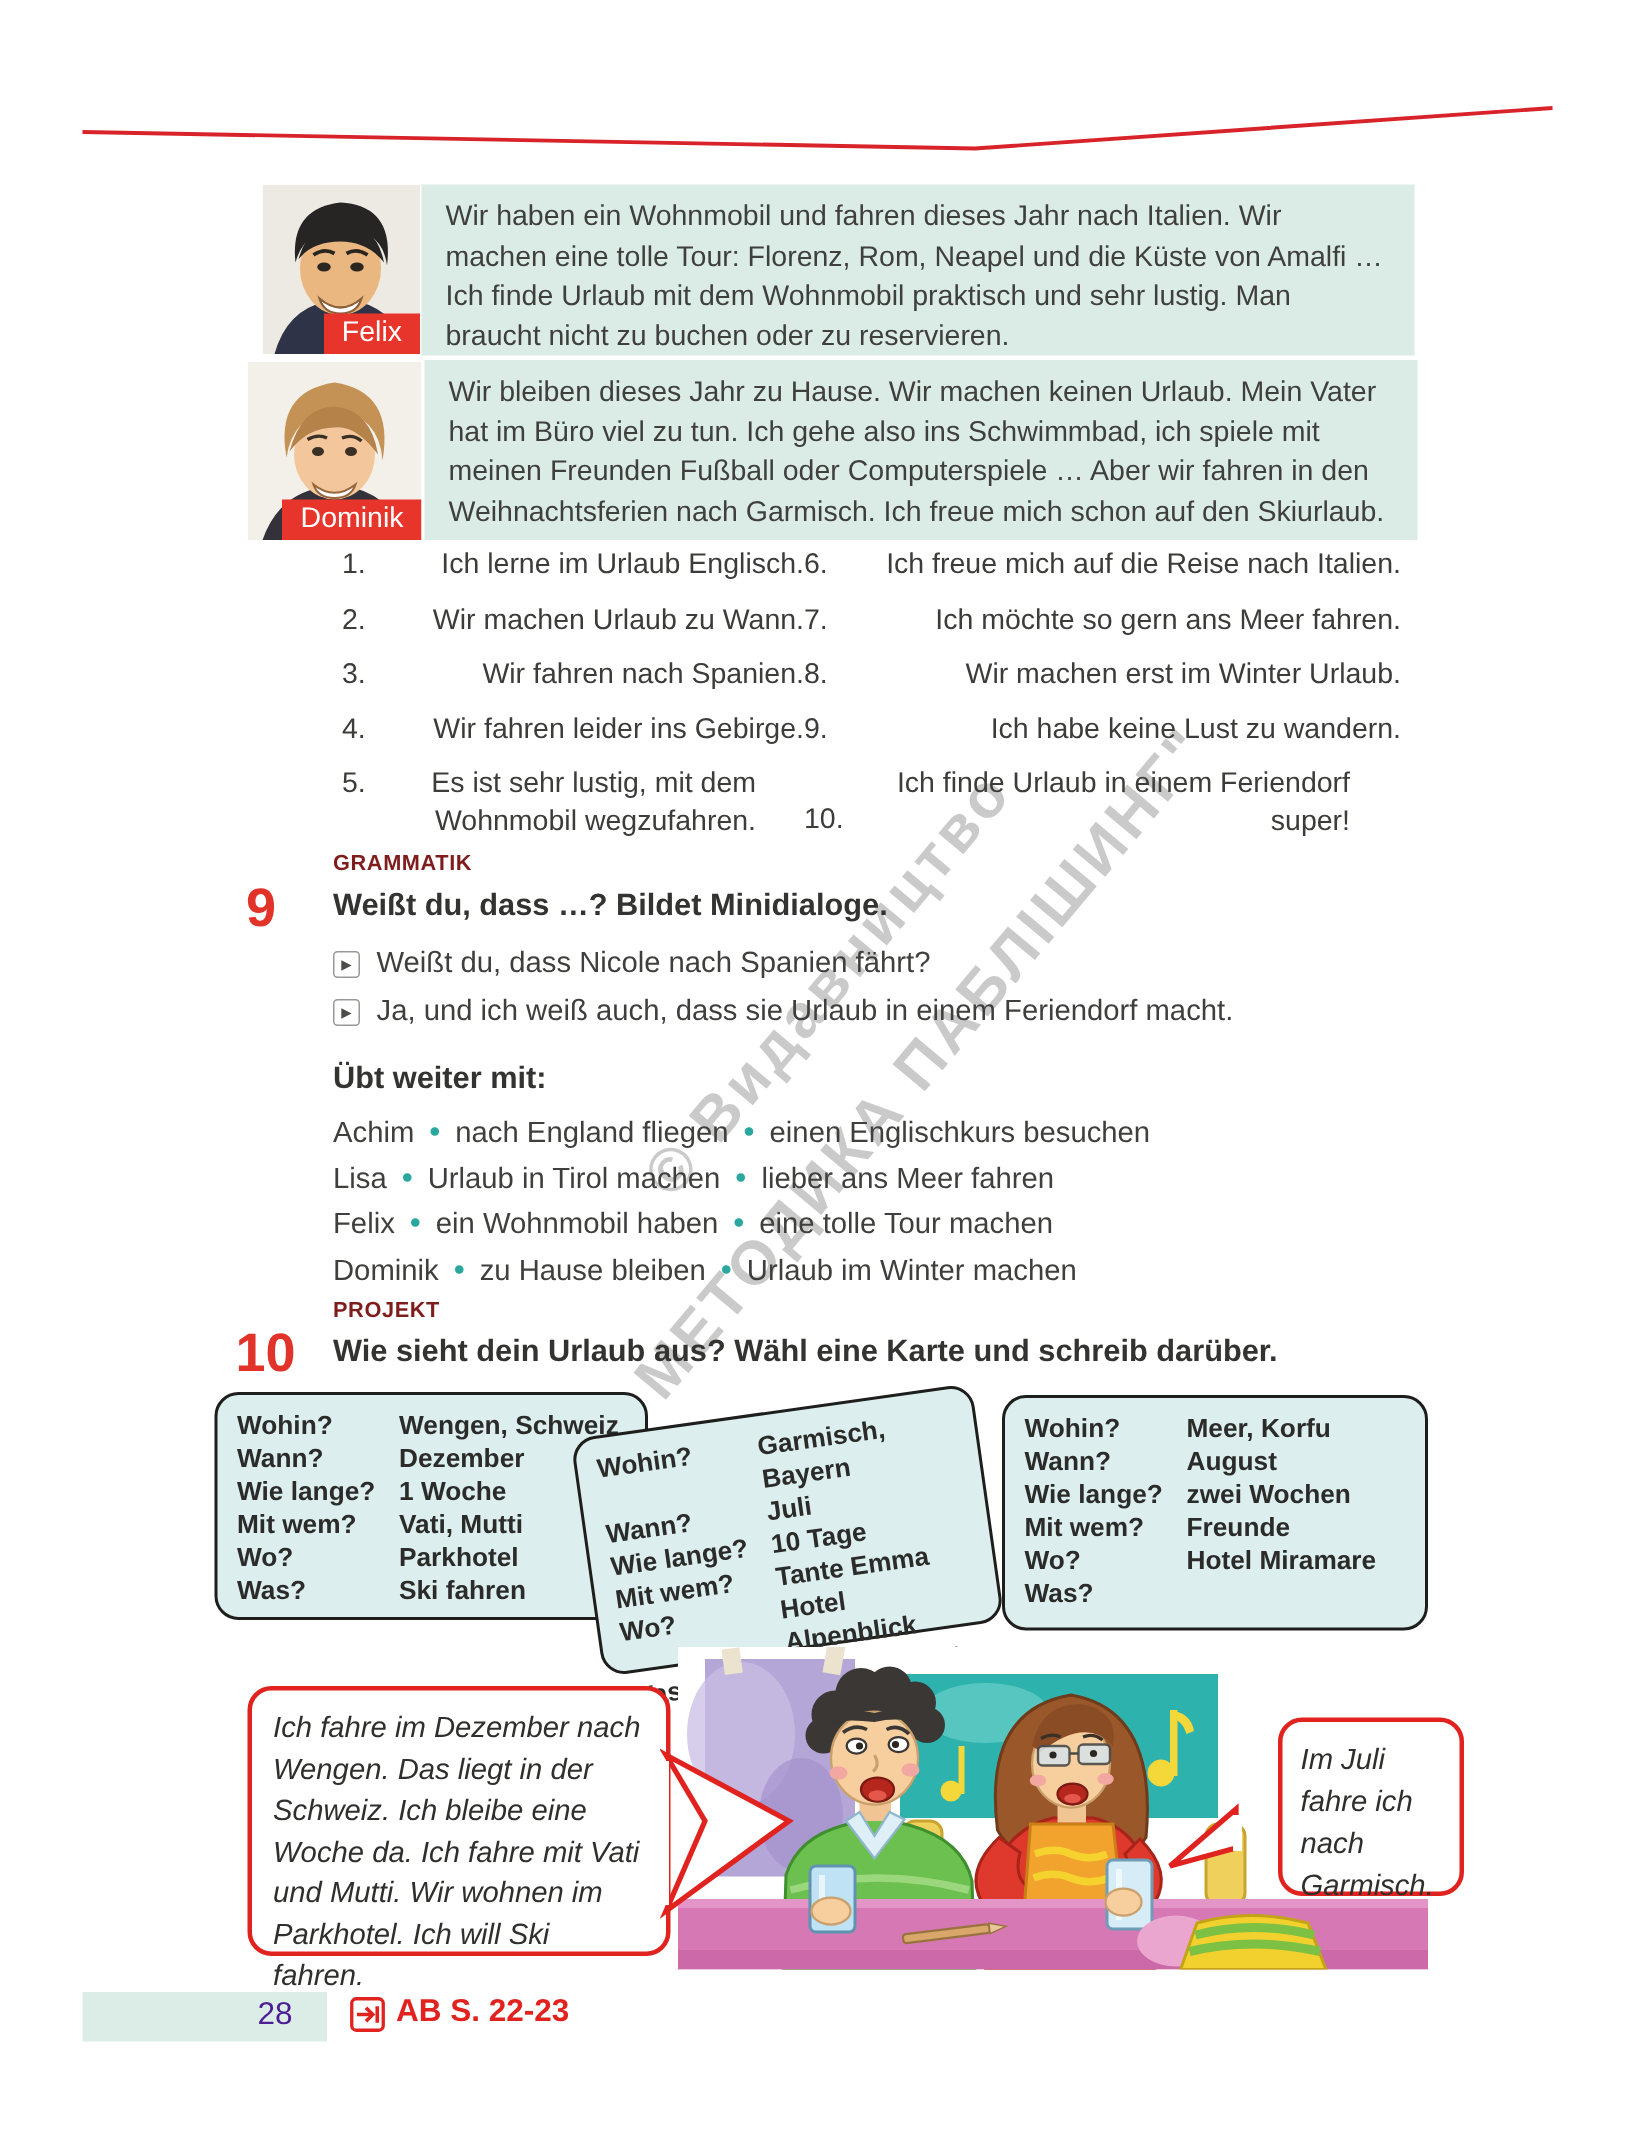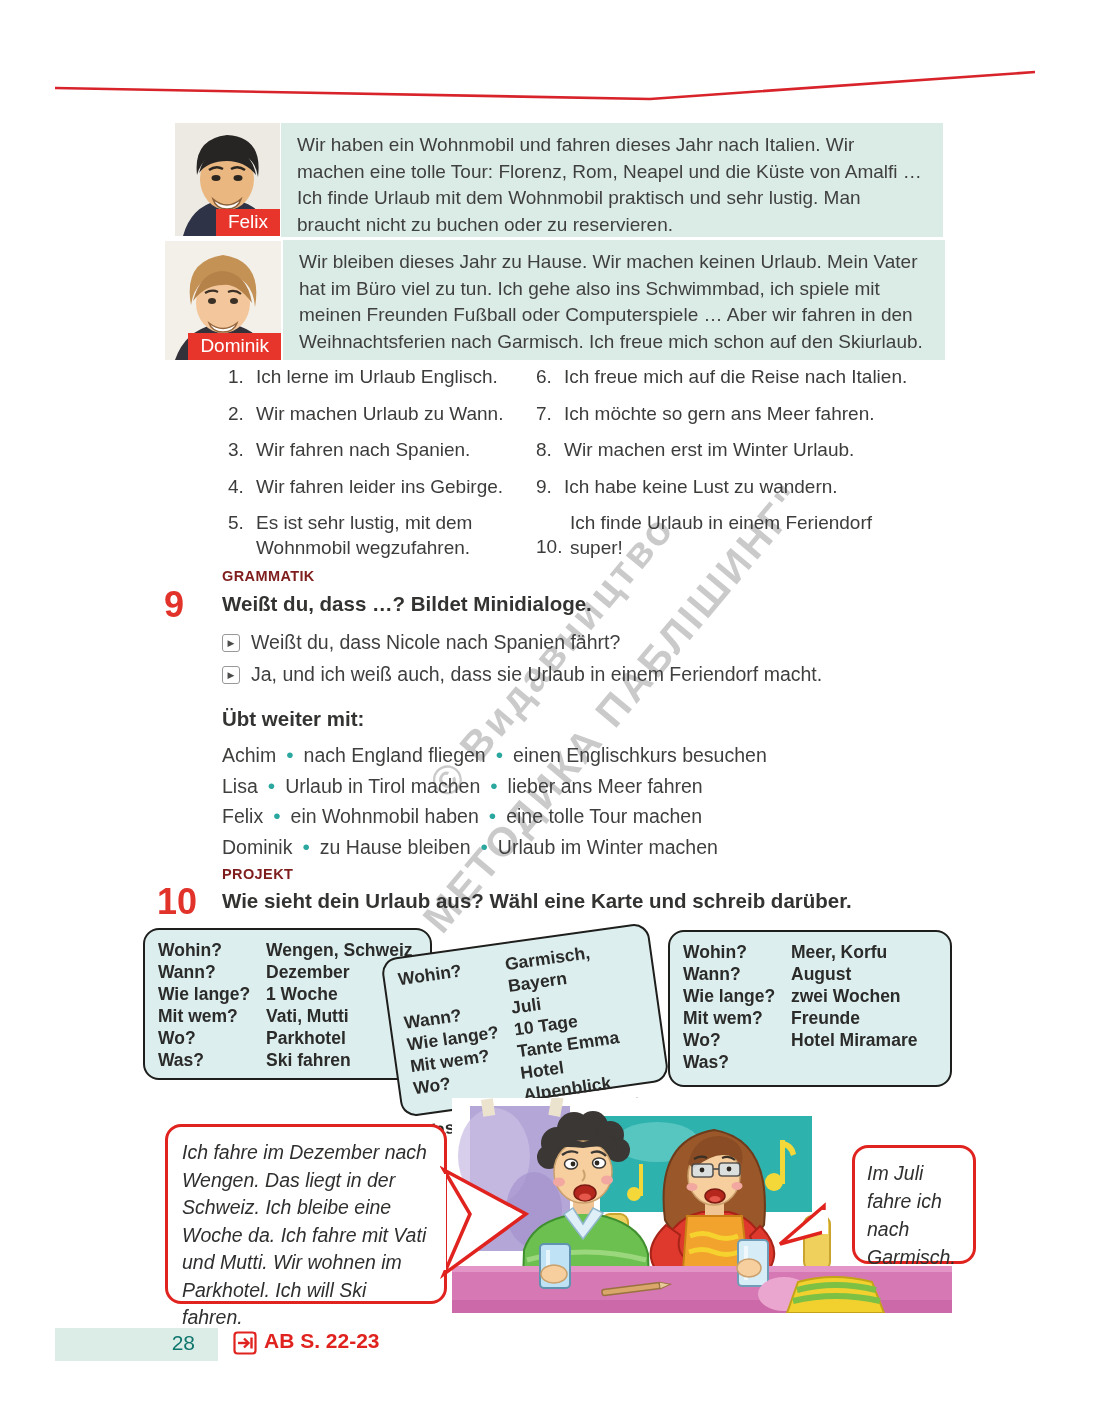--- a/index.html
+++ b/index.html
@@ -22,21 +22,21 @@
     position:absolute; background:#dbece7; box-sizing:border-box;
     padding:9px 16px; font-size:19px; line-height:26.5px; color:#3f3f3e;
   }
 
   
   .stm-grid { position:absolute; left:228px; top:364px; width:706px;
     display:grid; grid-template-columns:308px 398px; column-gap:0; }
   .stm-col { display:flex; flex-direction:column; }
   .stm-item { display:flex; margin-bottom:11.5px; font-size:19px; line-height:25px; }
   .stm-num { flex:0 0 28px; }
-  .stm-txt { flex:1; }
+  .stm-txt { flex:1;text-align:right; }
 
   
   .ex-num { position:absolute; color:#e2332a; font-size:36px; font-weight:bold; line-height:36px; }
   .ex-tag { position:absolute; color:#7f1d1d; font-size:14.5px; font-weight:bold; letter-spacing:0.4px; }
   .ex-title { position:absolute; font-size:20.5px; font-weight:bold; color:#333332; }
 
   .dialog-line { position:absolute; left:222px; display:flex; align-items:center; font-size:19.5px; color:#3f3f3e; }
   .play-box {
     width:16px; height:16px; border:1.6px solid #999896; border-radius:3px;
     display:inline-flex; align-items:center; justify-content:center;
@@ -66,21 +66,21 @@
   .talk {
     position:absolute; background:#ffffff; border:3.5px solid #e0231f; border-radius:16px;
     box-sizing:border-box; font-style:italic; color:#2f2f2e;
   }
   .talk-left { left:165px; top:1124px; width:282px; height:180px; padding:12px 14px; font-size:19.5px; line-height:27.5px; }
   .talk-right { left:852px; top:1145px; width:124px; height:119px; padding:11px 12px; font-size:19.5px; line-height:28px; }
   .tail { position:absolute; }
 
   
   .foot-band { position:absolute; left:55px; top:1328px; width:163px; height:33px; background:#dcede7; }
-  .foot-page { position:absolute; left:55px; top:1331px; width:140px; text-align:right; font-size:21px; color:#0f766e; }
+  .foot-page { position:absolute; left:55px; top:1331px; width:140px; text-align:right; font-size:21px; color:#4c1d95; }
   .foot-ref { position:absolute; left:264px; top:1329px; color:#e0231f; font-size:21px; font-weight:bold; }
   .foot-icon { position:absolute; left:233px; top:1331px; width:24px; height:24px; }
 
   
   .watermark {
     position:absolute; left:268px; top:600px; width:630px; text-align:center;
     transform:rotate(-50deg); transform-origin:center;
     font-size:41px; font-weight:bold; letter-spacing:3px; line-height:82px;
     color:rgba(115,115,115,0.38); pointer-events:none; white-space:nowrap;
   }

